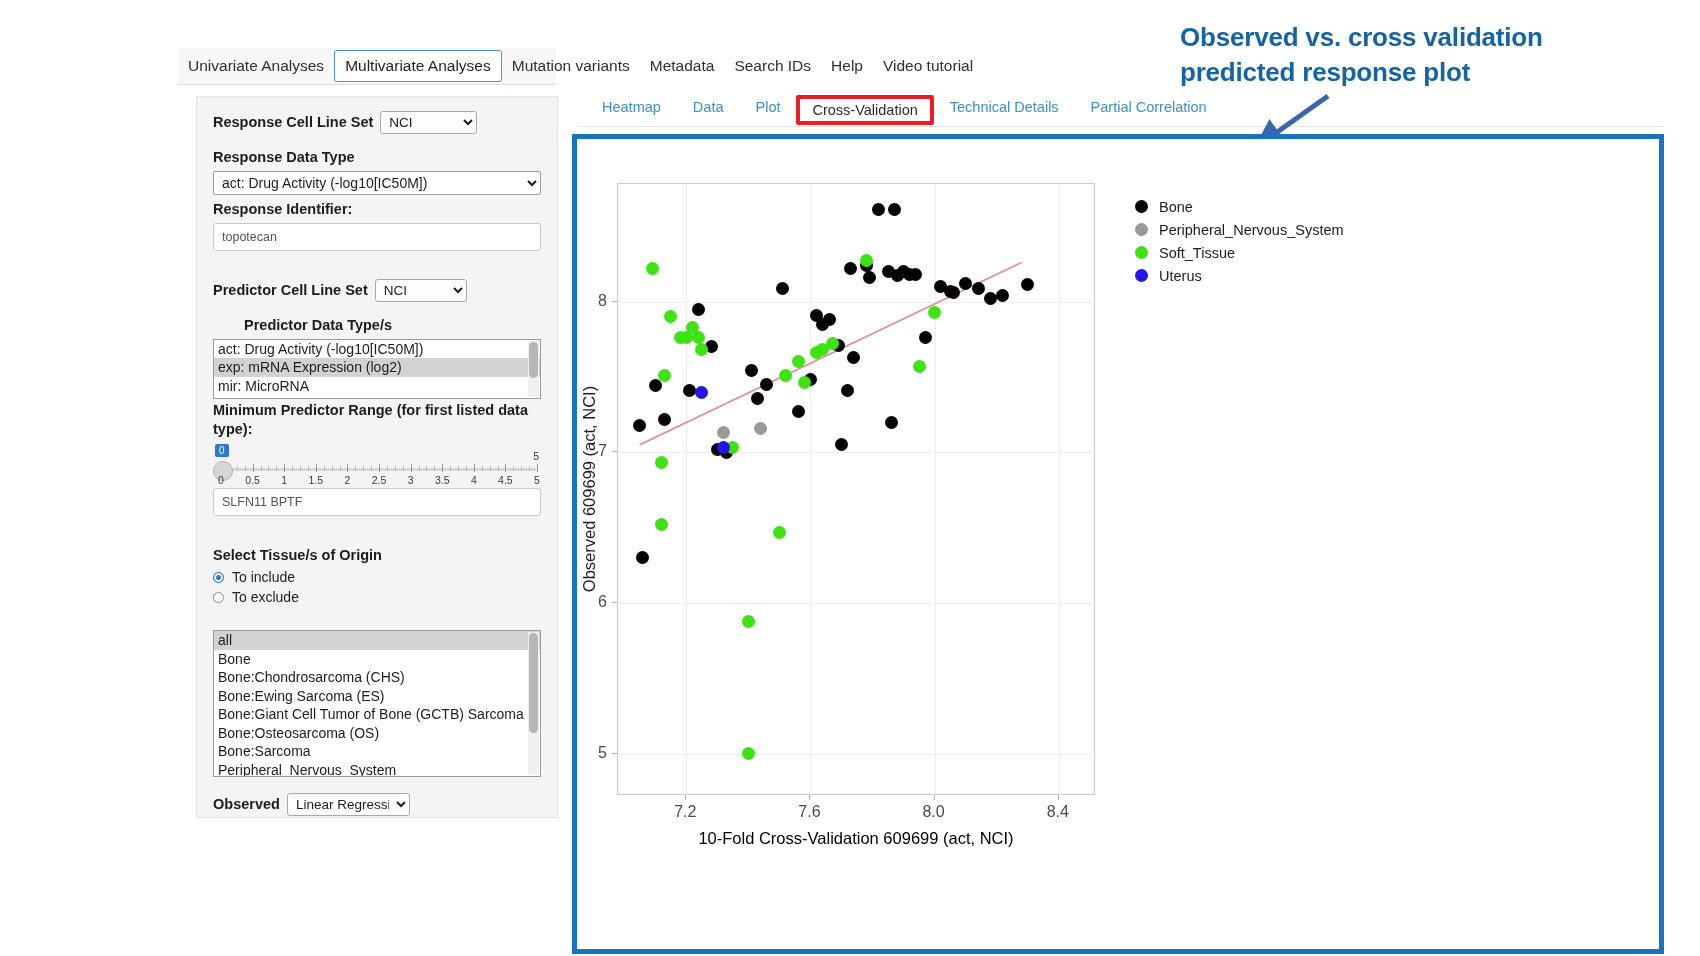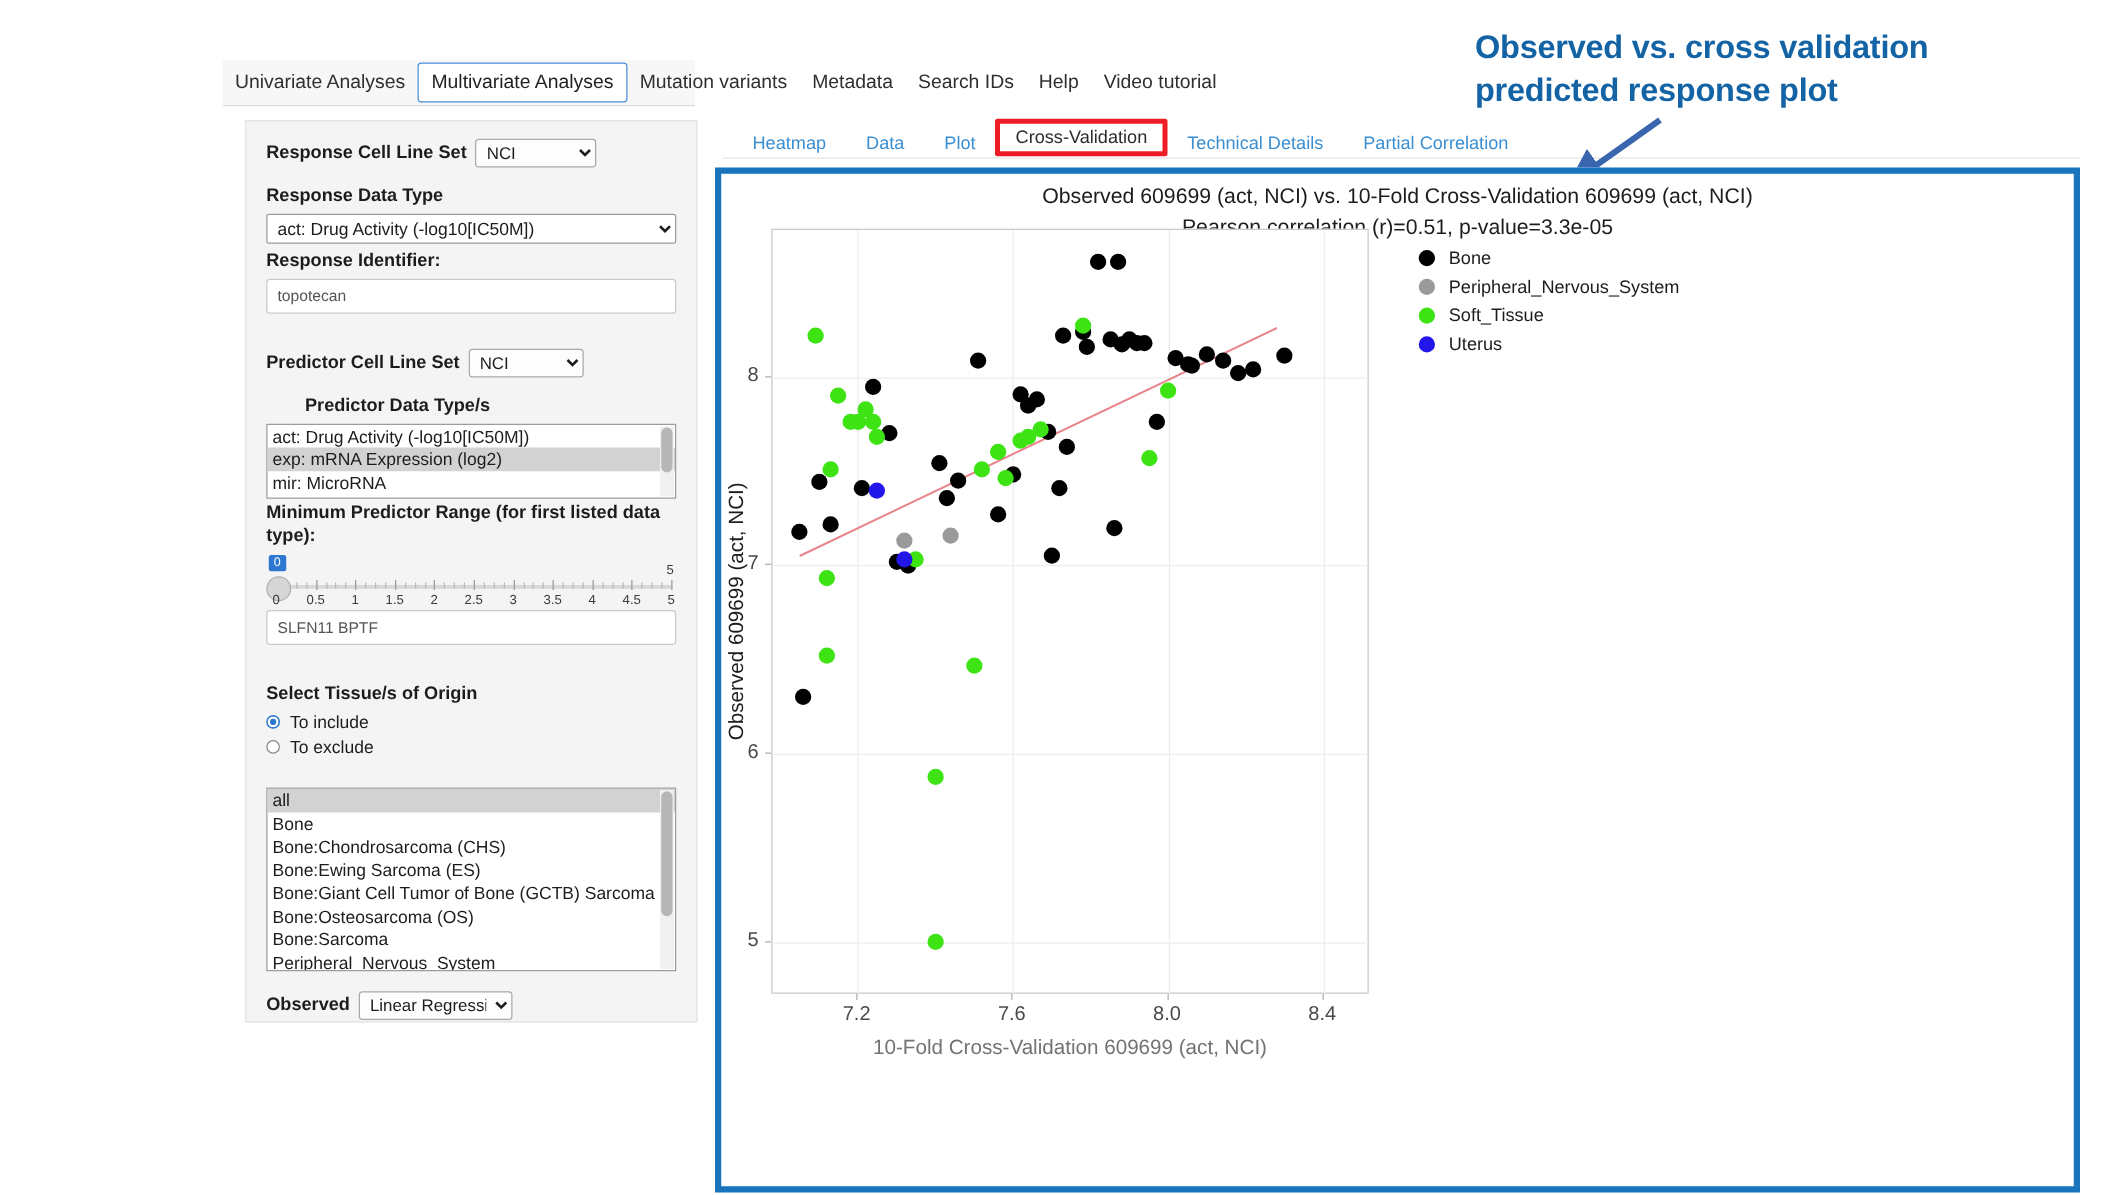--- a/index.html
+++ b/index.html
@@ -246,21 +246,21 @@
     top: 96px;
     width: 1086px;
     height: 30px;
     border-bottom: 1px solid #e6e6e6;
   }
   .sub-tabs {
     position: absolute;
     left: 586px;
     top: 96px;
     display: flex;
-    align-items: flex-end;
+    align-items: flex-start;
     gap: 0px;
     height: 30px;
     white-space: nowrap;
   }
   .sub-tab {
     font-size: 14.5px;
     color: #3b8ed0;
     padding: 3px 16px;
     cursor: pointer;
   }
@@ -329,21 +329,21 @@
     position: absolute;
     font-size: 16.5px;
     color: #1c1c1c;
     transform-origin: 0 0;
     transform: rotate(-90deg);
     white-space: nowrap;
   }
   .x-axis-title {
     position: absolute;
     font-size: 16.5px;
-    color: #737373;
+    color: #000000;
     white-space: nowrap;
   }
   .tick-label {
     position: absolute;
     font-size: 16px;
     color: #4a4a4a;
     white-space: nowrap;
   }
   .legend {
     position: absolute;
@@ -537,24 +537,20 @@
   <svg class="callout-arrow" viewBox="0 0 90 60">
     <defs>
       <marker id="ah" markerWidth="6" markerHeight="6" refX="3" refY="3" orient="auto">
         <path d="M0,0 L6,3 L0,6 z" fill="#3a66b0"></path>
       </marker>
     </defs>
     <line x1="78" y1="4" x2="16" y2="48" stroke="#3a66b0" stroke-width="5" marker-end="url(#ah)"></line>
   </svg>
 
   <div class="plot-frame">
-    <div class="plot-title">
-      <div>Observed 609699 (act, NCI) vs. 10-Fold Cross-Validation 609699 (act, NCI)</div>
-      <div>Pearson correlation (r)=0.51, p-value=3.3e-05</div>
-    </div>
     <div class="chart-area" id="chart-area">
         <div style="position: absolute; left: 40px; top: 44px; width: 478px; height: 612px; border: 1px solid rgb(200, 200, 200); background: rgb(255, 255, 255); box-sizing: border-box;">
           <div style="position: absolute; left: 68.2857px; top: 0px; width: 1px; height: 612px; background: rgb(237, 237, 237);"></div>
           <div style="position: absolute; left: 192.442px; top: 0px; width: 1px; height: 612px; background: rgb(237, 237, 237);"></div>
           <div style="position: absolute; left: 316.597px; top: 0px; width: 1px; height: 612px; background: rgb(237, 237, 237);"></div>
           <div style="position: absolute; left: 440.753px; top: 0px; width: 1px; height: 612px; background: rgb(237, 237, 237);"></div>
           <div style="position: absolute; left: 0px; top: 569.793px; height: 1px; width: 478px; background: rgb(237, 237, 237);"></div>
           <div style="position: absolute; left: 0px; top: 419.054px; height: 1px; width: 478px; background: rgb(237, 237, 237);"></div>
           <div style="position: absolute; left: 0px; top: 268.315px; height: 1px; width: 478px; background: rgb(237, 237, 237);"></div>
           <div style="position: absolute; left: 0px; top: 117.576px; height: 1px; width: 478px; background: rgb(237, 237, 237);"></div>

